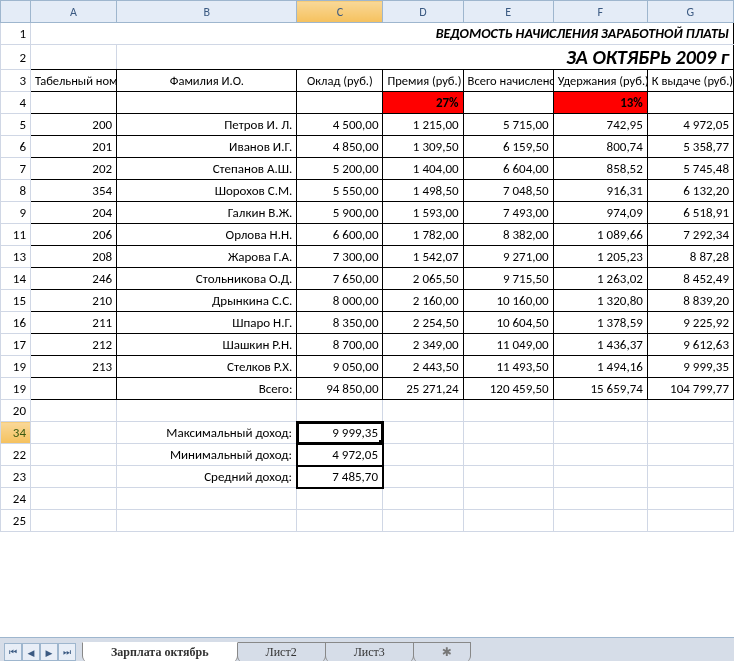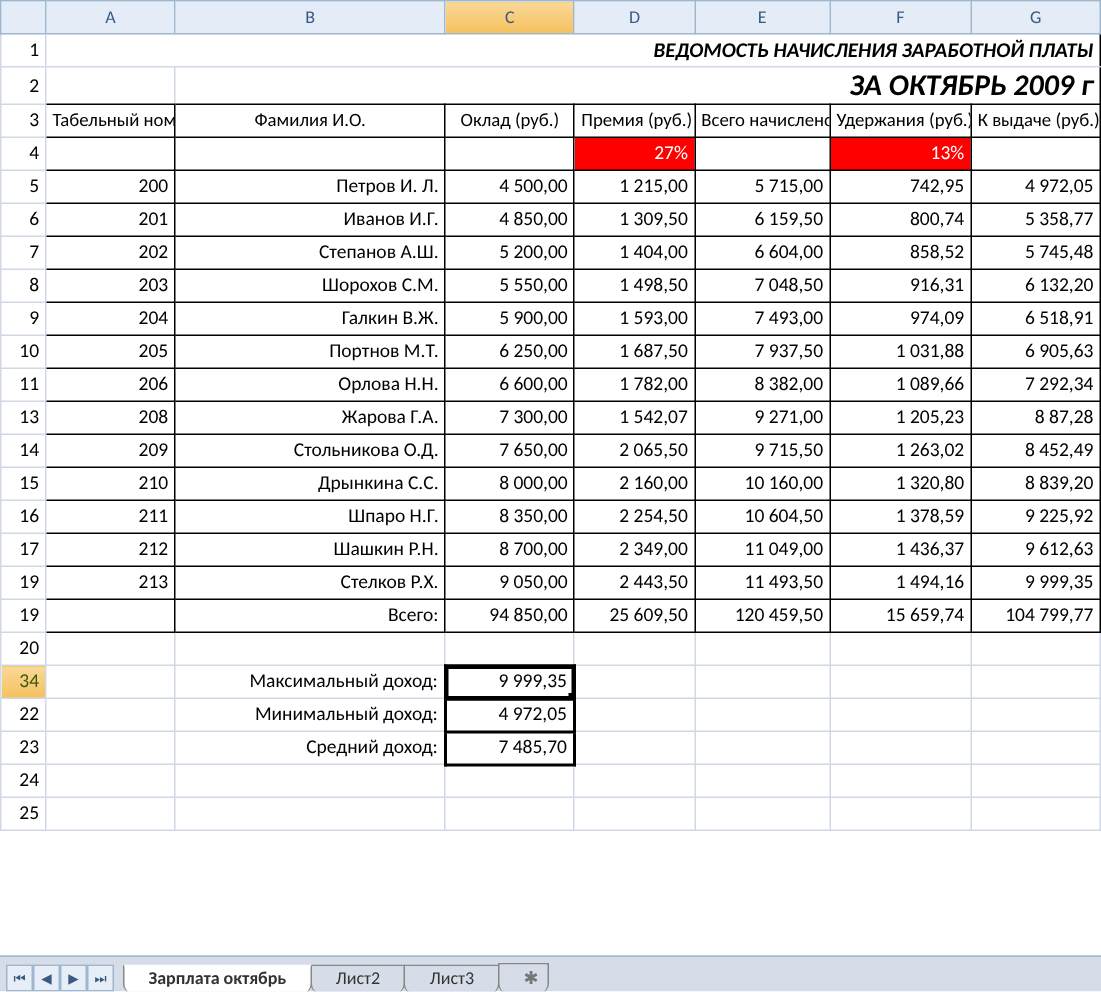--- a/index.html
+++ b/index.html
@@ -46,21 +46,21 @@
 
   .b-all { border: 1px solid #000 !important; }
   .b-top { border-top: 1px solid #000 !important; margin-top: 47px; }
   .b-bot { border-bottom: 1px solid #000 !important; }
   .b-l { border-left: 1px solid #000 !important; }
   .b-r { border-right: 1px solid #000 !important; }
 
   .title { font-style: italic; font-weight: bold; text-align: left; font-size: 14px;}
   .subtitle { font-style: italic; font-weight: bold; text-align: left; font-size: 20px;}
   .th-data { text-align: center !important; font-size: 12.5px; line-height: 1.2; white-space: normal; height: 54px;}
-  .red { background: #ff0000; color: #ffffff; text-align: right;}
+  .red { background: #ff0000; color: #000000; text-align: right; font-weight: bold;}
   .left { text-align: center; }
   .num { text-align: right !important; }
 
   .sel-cell {
     outline: 3px solid #000;
     outline-offset: -2px;
     position: relative;
   }
   .sel-handle::after {
     content: "";
@@ -102,28 +102,29 @@
     margin-right: 6px;
   }
   .tab-nav-btn {
     width: 18px; height: 18px;
     border: 1px solid #9eb6ce;
     background: #e8eef7;
     display: flex; align-items:center; justify-content:center;
     font-size: 9px; color: #3b5a82;
   }
   .tab {
-    padding: 2px 16px;
+    padding: 2px 28px;
     border: 1px solid #888;
     border-bottom: none;
     background: #d6dde8;
     border-radius: 0 0 6px 6px;
     transform: translateY(1px);
     margin-right: -1px;
     color: #333;
+    font-family: Liberation Serif, serif;
   }
   .tab.active {
     background: #fff;
     font-weight: bold;
     border-top: 1px solid #fff;
     z-index: 2;
     position: relative;
   }
   .tab-insert {
     width: 22px; text-align:center;
@@ -213,49 +214,39 @@
         <td class="num b-all">202</td>
         <td class="left b-all">Степанов А.Ш.</td>
         <td class="num b-all">5 200,00</td>
         <td class="num b-all">1 404,00</td>
         <td class="num b-all">6 604,00</td>
         <td class="num b-all">858,52</td>
         <td class="num b-all">5 745,48</td>
       </tr>
       <tr>
         <td class="hdr">8</td>
-        <td class="num b-all">203</td>
+        <td class="num b-all">354</td>
         <td class="left b-all">Шорохов С.М.</td>
         <td class="num b-all">5 550,00</td>
         <td class="num b-all">1 498,50</td>
         <td class="num b-all">7 048,50</td>
         <td class="num b-all">916,31</td>
         <td class="num b-all">6 132,20</td>
       </tr>
       <tr>
         <td class="hdr">9</td>
         <td class="num b-all">204</td>
         <td class="left b-all">Галкин В.Ж.</td>
         <td class="num b-all">5 900,00</td>
         <td class="num b-all">1 593,00</td>
         <td class="num b-all">7 493,00</td>
         <td class="num b-all">974,09</td>
         <td class="num b-all">6 518,91</td>
       </tr>
       <tr>
-        <td class="hdr">10</td>
-        <td class="num b-all">205</td>
-        <td class="left b-all">Портнов М.Т.</td>
-        <td class="num b-all">6 250,00</td>
-        <td class="num b-all">1 687,50</td>
-        <td class="num b-all">7 937,50</td>
-        <td class="num b-all">1 031,88</td>
-        <td class="num b-all">6 905,63</td>
-      </tr>
-      <tr>
         <td class="hdr">11</td>
         <td class="num b-all">206</td>
         <td class="left b-all">Орлова Н.Н.</td>
         <td class="num b-all">6 600,00</td>
         <td class="num b-all">1 782,00</td>
         <td class="num b-all">8 382,00</td>
         <td class="num b-all">1 089,66</td>
         <td class="num b-all">7 292,34</td>
       </tr>
       <tr>
@@ -263,21 +254,21 @@
         <td class="num b-all">208</td>
         <td class="left b-all">Жарова Г.А.</td>
         <td class="num b-all">7 300,00</td>
         <td class="num b-all">1 542,07</td>
         <td class="num b-all">9 271,00</td>
         <td class="num b-all">1 205,23</td>
         <td class="num b-all">8 87,28</td>
       </tr>
       <tr>
         <td class="hdr">14</td>
-        <td class="num b-all">209</td>
+        <td class="num b-all">246</td>
         <td class="left b-all">Стольникова О.Д.</td>
         <td class="num b-all">7 650,00</td>
         <td class="num b-all">2 065,50</td>
         <td class="num b-all">9 715,50</td>
         <td class="num b-all">1 263,02</td>
         <td class="num b-all">8 452,49</td>
       </tr>
       <tr>
         <td class="hdr">15</td>
         <td class="num b-all">210</td>
@@ -319,21 +310,21 @@
         <td class="num b-all">9 999,35</td>
       </tr>
     </tbody>
 
   <tbody>
       <tr>
     <td class="hdr">19</td>
     <td class="b-all"></td>
     <td class="left b-all">Всего:</td>
     <td class="num b-all">94 850,00</td>
-    <td class="num b-all">25 609,50</td>
+    <td class="num b-all">25 271,24</td>
     <td class="num b-all">120 459,50</td>
     <td class="num b-all">15 659,74</td>
     <td class="num b-all">104 799,77</td>
   </tr>
   <tr>
     <td class="hdr">20</td>
     <td></td>
         <td></td>
         <td></td>
         <td></td>

